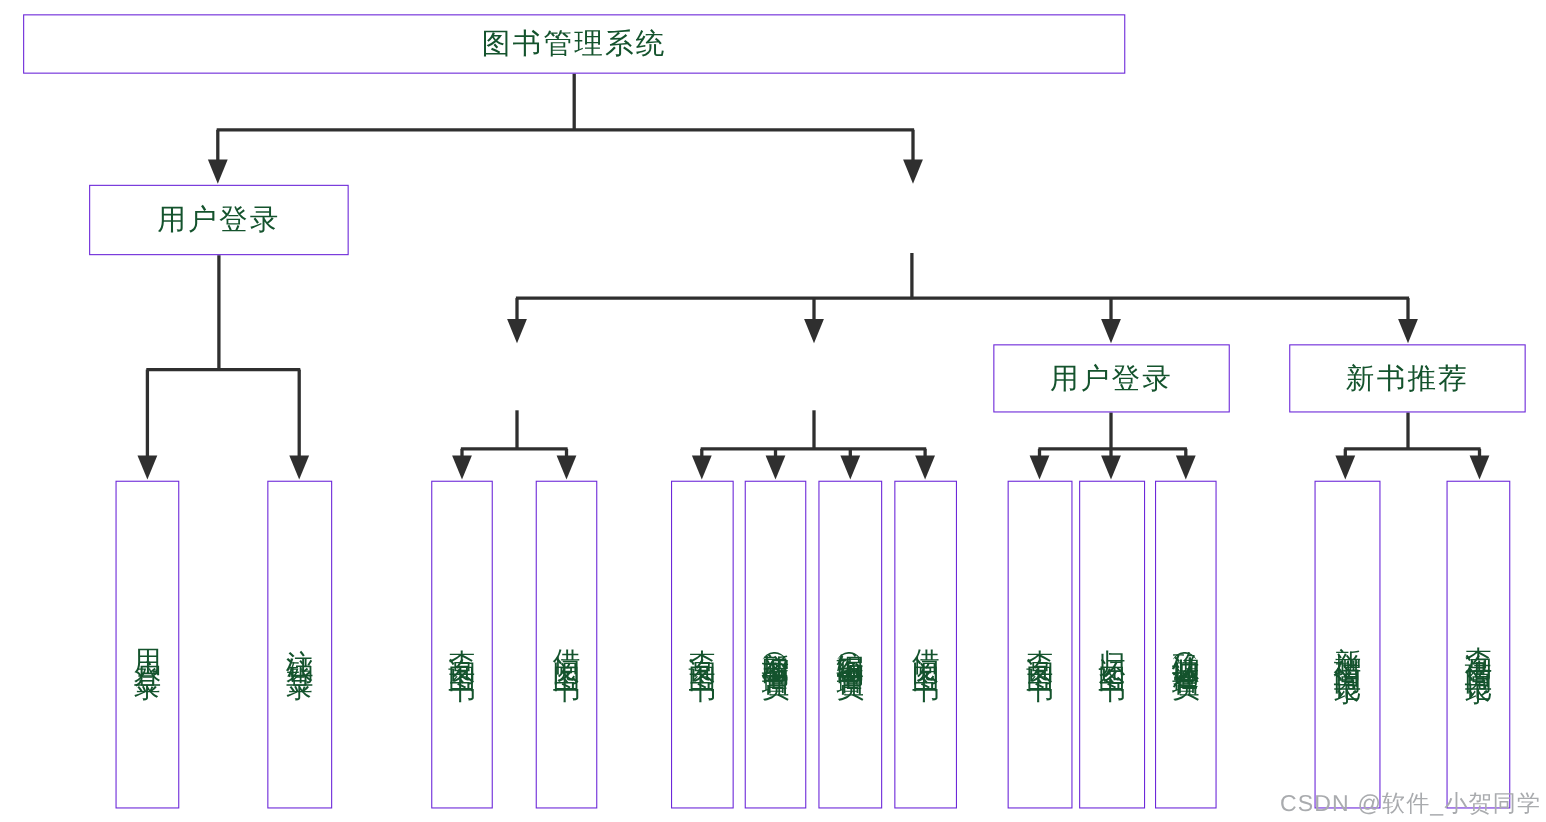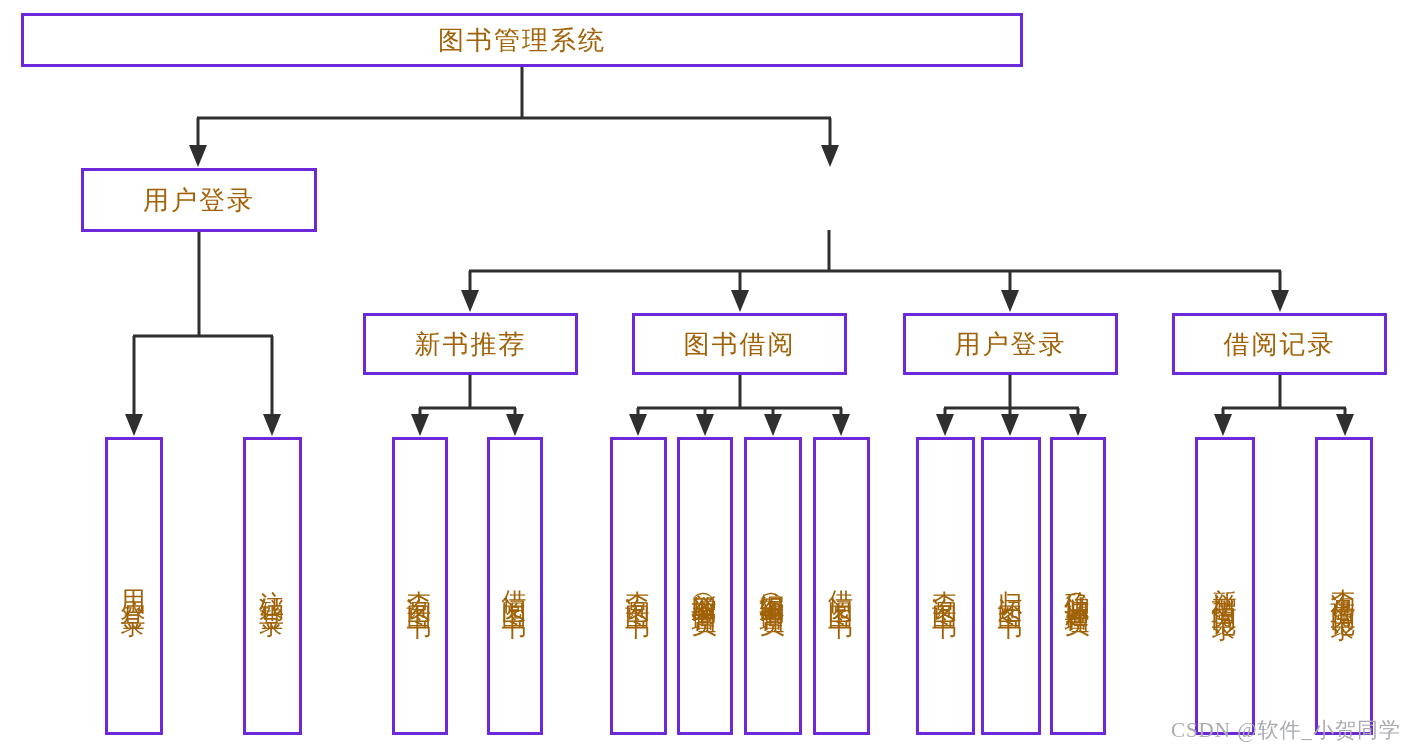--- a/index.html
+++ b/index.html
@@ -2,37 +2,37 @@
 <html><head>
 <meta charset="utf-8">
 <style>
   html,body{margin:0;padding:0;background:#ffffff;}
   #stage{
     position:relative;width:1405px;height:747px;background:#ffffff;overflow:hidden;
     font-family:"Liberation Sans","DejaVu Sans",sans-serif;
   }
   #wires{position:absolute;left:0;top:0;width:1405px;height:747px;}
   .box{
-    position:absolute;background:#ffffff;border:3px solid #6d28d9;box-sizing:border-box;
-    color:#a16207;
+    position:absolute;background:#ffffff;border:1px solid #6d28d9;box-sizing:border-box;
+    color:#14532d;
     padding-left:14px;
   }
   .box>span{
     position:absolute;top:50%;left:50%;transform:translate(-50%,-50%);
     white-space:nowrap;
   }
   .h{font-size:26px;}
   .h>span{letter-spacing:2px;}
   .v>span{writing-mode:vertical-rl;text-orientation:mixed;font-size:25px;}
   .sp-l>span{letter-spacing:8px;}
   .sp-m>span{letter-spacing:6px;}
   .sp-s>span{letter-spacing:3px;}
   #watermark{
     position:absolute;right:4px;top:716px;font-size:21px;color:#a9abae;
-    letter-spacing:1px;z-index:5;font-family:Liberation Serif, serif;
+    letter-spacing:1px;z-index:5;
   }
 </style>
 </head>
 <body>
 
 <div id="stage">
 
   <svg id="wires" viewBox="0 0 1405 747" xmlns="http://www.w3.org/2000/svg">
     <g stroke="#2f2f2f" stroke-width="3" fill="none">
 
@@ -100,31 +100,25 @@
   </svg>
 
   <div class="box h" style="left:21px;top:13px;width:1002px;height:54px">
     <span>图书管理系统</span>
   </div>
 
   <div class="box h" style="left:81px;top:168px;width:236px;height:64px">
     <span>用户登录</span>
   </div>
 
-  <div class="box h" style="left:363px;top:313px;width:215px;height:62px">
-    <span>新书推荐</span>
-  </div>
-  <div class="box h" style="left:632px;top:313px;width:215px;height:62px">
-    <span>图书借阅</span>
-  </div>
   <div class="box h" style="left:903px;top:313px;width:215px;height:62px">
     <span>用户登录</span>
   </div>
   <div class="box h" style="left:1172px;top:313px;width:215px;height:62px">
-    <span>借阅记录</span>
+    <span>新书推荐</span>
   </div>
 
   <div class="box v sp-l" style="left:105px;top:437px;width:58px;height:298px">
     <span>用户登录</span>
   </div>
   <div class="box v sp-l" style="left:243px;top:437px;width:59px;height:298px">
     <span>注销登录</span>
   </div>
 
   <div class="box v sp-l" style="left:392px;top:437px;width:56px;height:298px">

